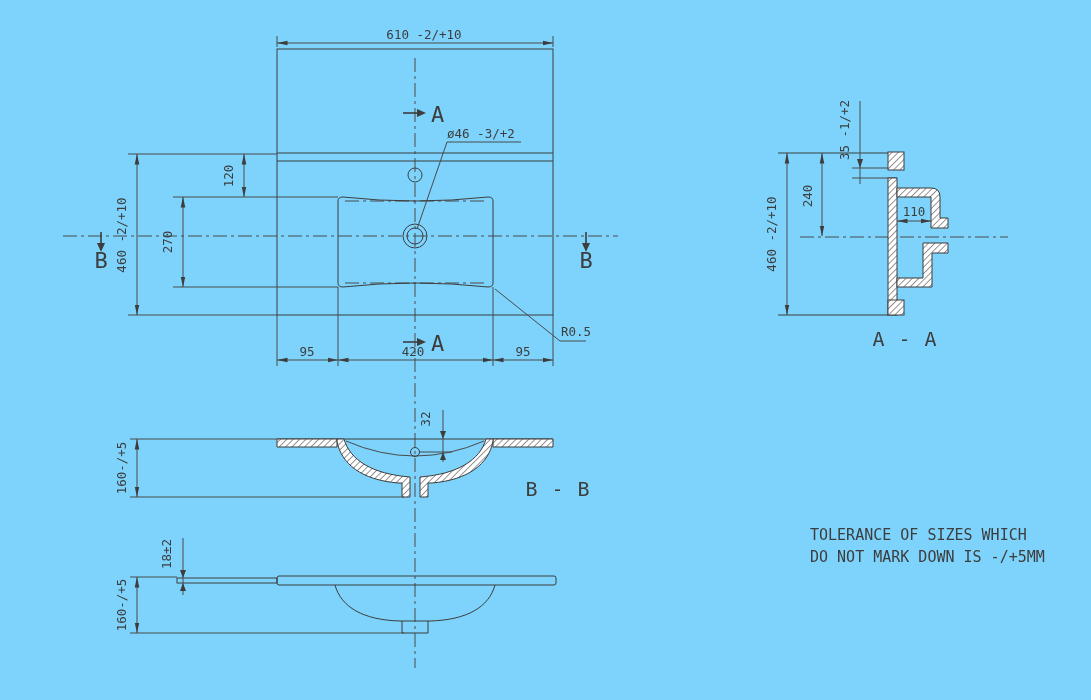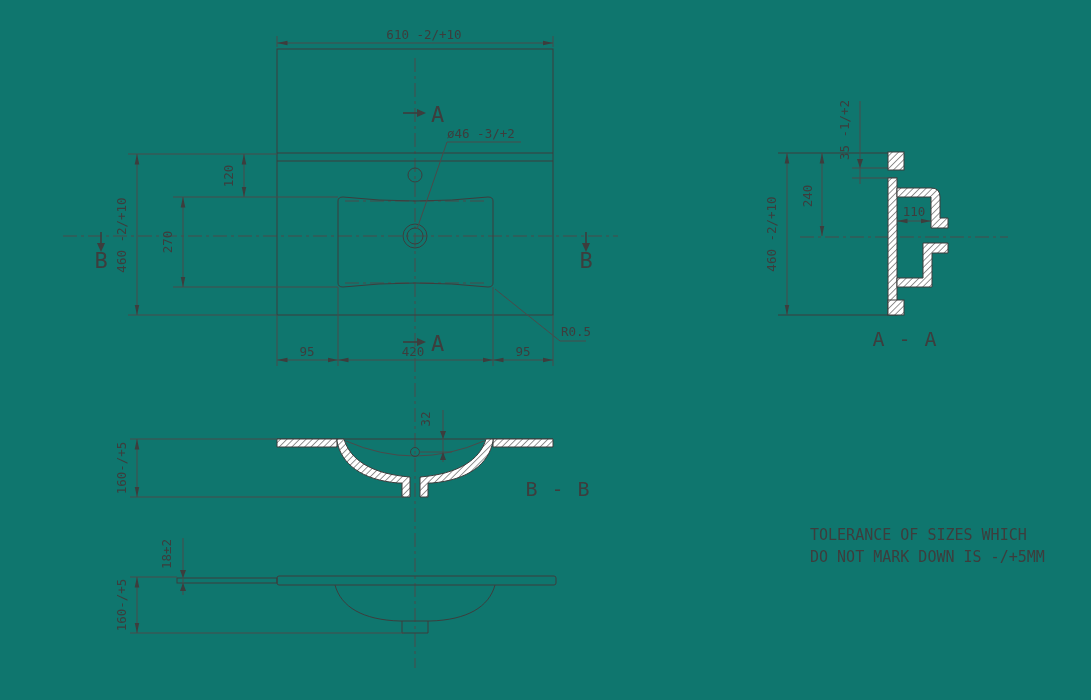--- a/index.html
+++ b/index.html
@@ -1,16 +1,16 @@
 <!DOCTYPE html>
 <html><head>
 <meta charset="utf-8">
 <style>
   html,body{margin:0;padding:0;background:#ffffff;}
-  .canvas{width:1091px;height:700px;background:#0f766e;position:relative;overflow:hidden;}
+  .canvas{width:1091px;height:700px;background:#7dd3fc;position:relative;overflow:hidden;}
   svg text{font-family:"DejaVu Sans Mono","Liberation Mono",monospace;fill:#3d3d3d;}
   .dim{font-size:12.5px;}
   .sec{font-size:22px;}
   .vtitle{font-size:20px;letter-spacing:1px;}
   .note{font-size:15px;}
   .geo{stroke:#3d3d3d;stroke-width:1;fill:none;}
   .thin{stroke:#4a4a4a;stroke-width:1;fill:none;}
   .cl{stroke:#4a4a4a;stroke-width:1;fill:none;stroke-dasharray:14 4 3 4;}
   .solidarrow{fill:#3d3d3d;stroke:none;}
 </style>

